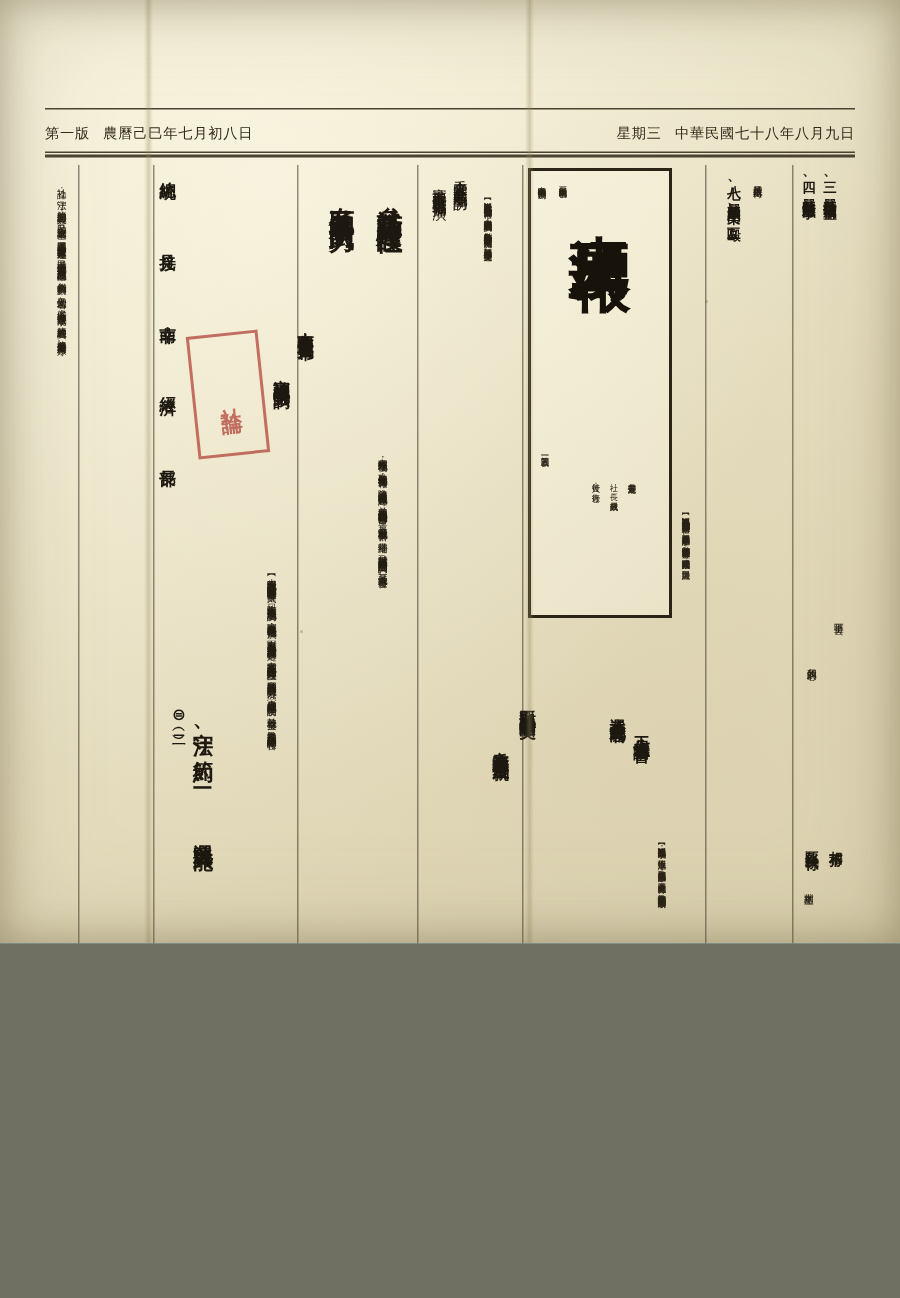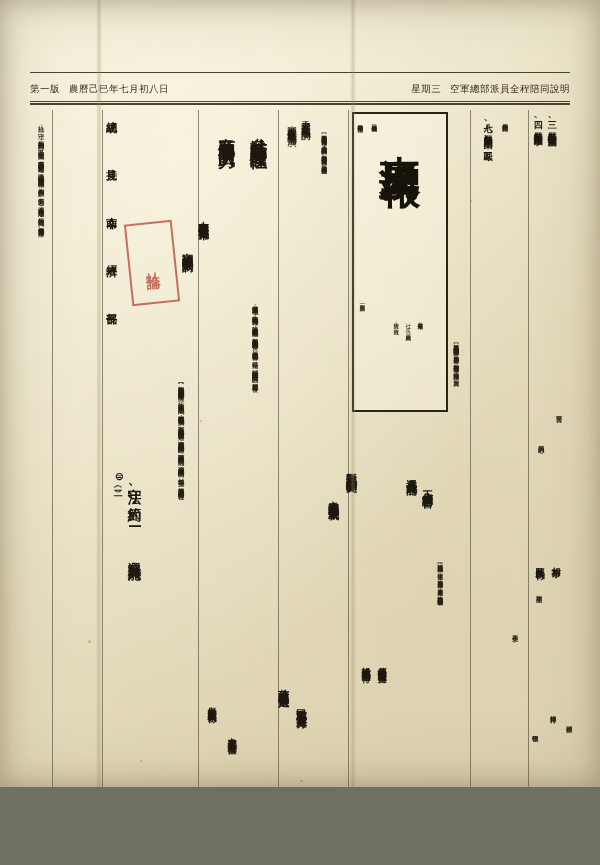--- a/index.html
+++ b/index.html
@@ -1,19 +1,19 @@
 <!DOCTYPE html>
 <html><head>
 <meta charset="utf-8">
 <style>
   html,body{margin:0;padding:0;background:#6f6f62;}
   body{font-family:"Liberation Serif", serif;}
   .page{
     position:relative;
-    width:600px;height:787px;
+    width:600px;height:629px;
     background:#7dd3fc;
     overflow:hidden;
   }
   
   .paper-tone{
     position:absolute;inset:0;
     background:
       radial-gradient(ellipse at 30% 20%, rgba(255,252,235,.55), rgba(255,252,235,0) 60%),
       radial-gradient(ellipse at 75% 80%, rgba(214,203,168,.45), rgba(214,203,168,0) 65%),
       linear-gradient(160deg, #f3eed6 0%, #e9e1c4 45%, #ded5b4 100%);
@@ -106,21 +106,21 @@
   <div class="paper-tone"></div>
 
   <div class="rule r1"></div>
   <div class="top-strip">
     <div class="issue-left">
       <span>第一版</span>
       <span style="padding-left:6px">農曆己巳年七月初八日</span>
     </div>
     <div class="issue-right">
       <span>星期三</span>
-      <span style="padding-left:6px">空軍總部派員全程陪同說明</span>
+      <span style="padding-left:6px">中華民國七十八年八月九日</span>
     </div>
   </div>
   <div class="rule r2"></div>
   <div class="rule r3"></div>
 
   <div class="body-area">
 
     <div class="vline" style="left:22px;"></div>
     <div class="vline" style="left:72px;"></div>
     <div class="vline" style="left:168px;"></div>

